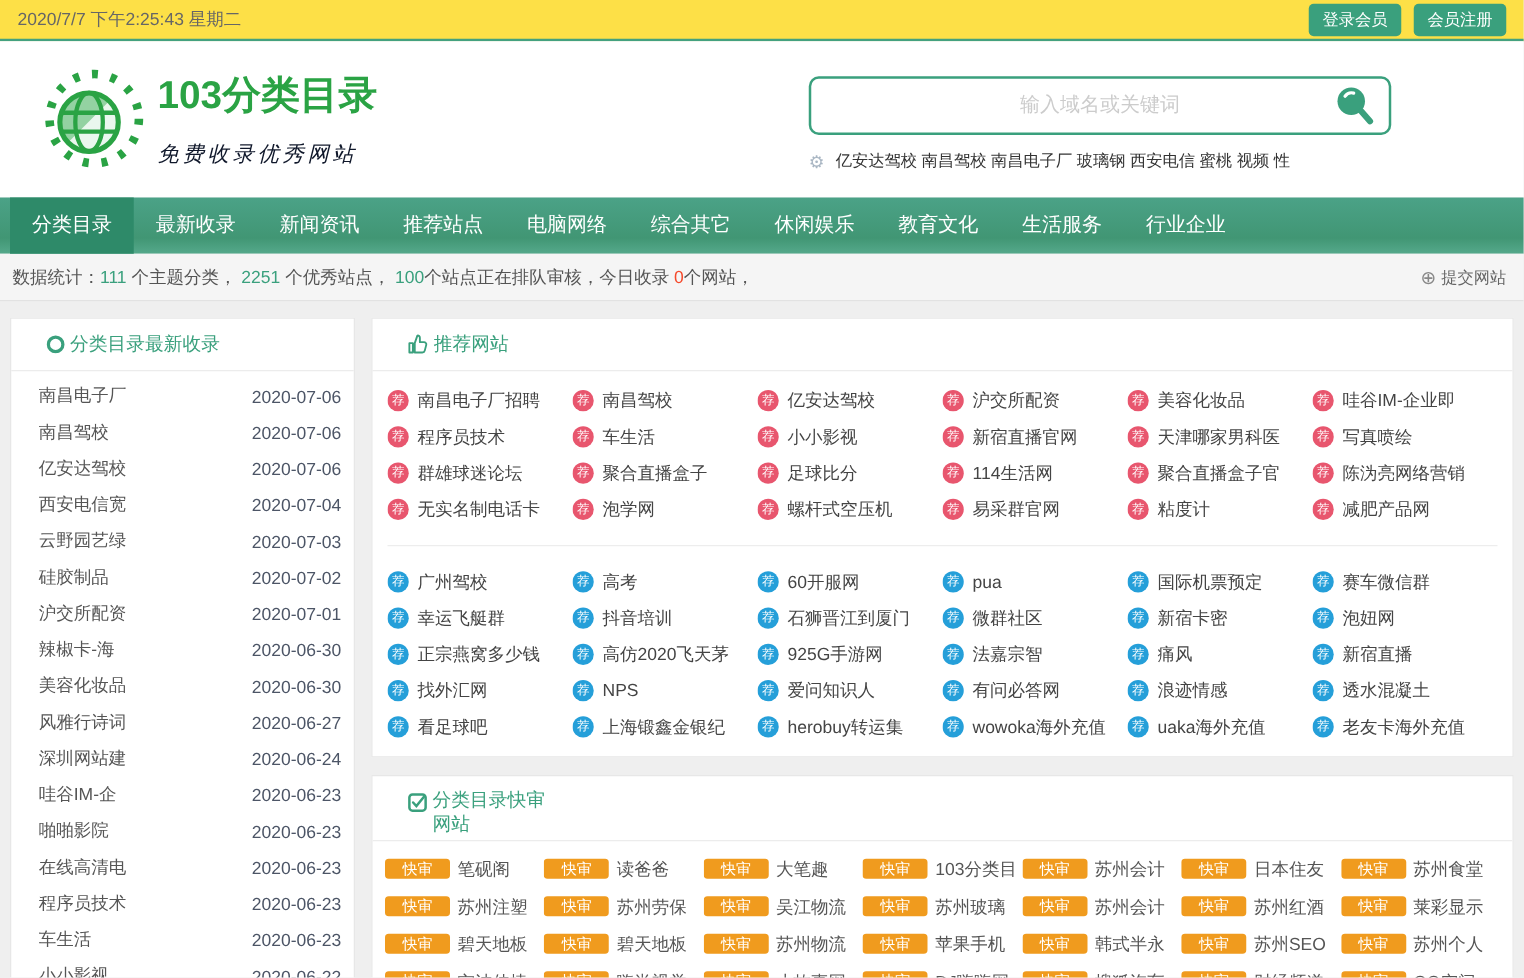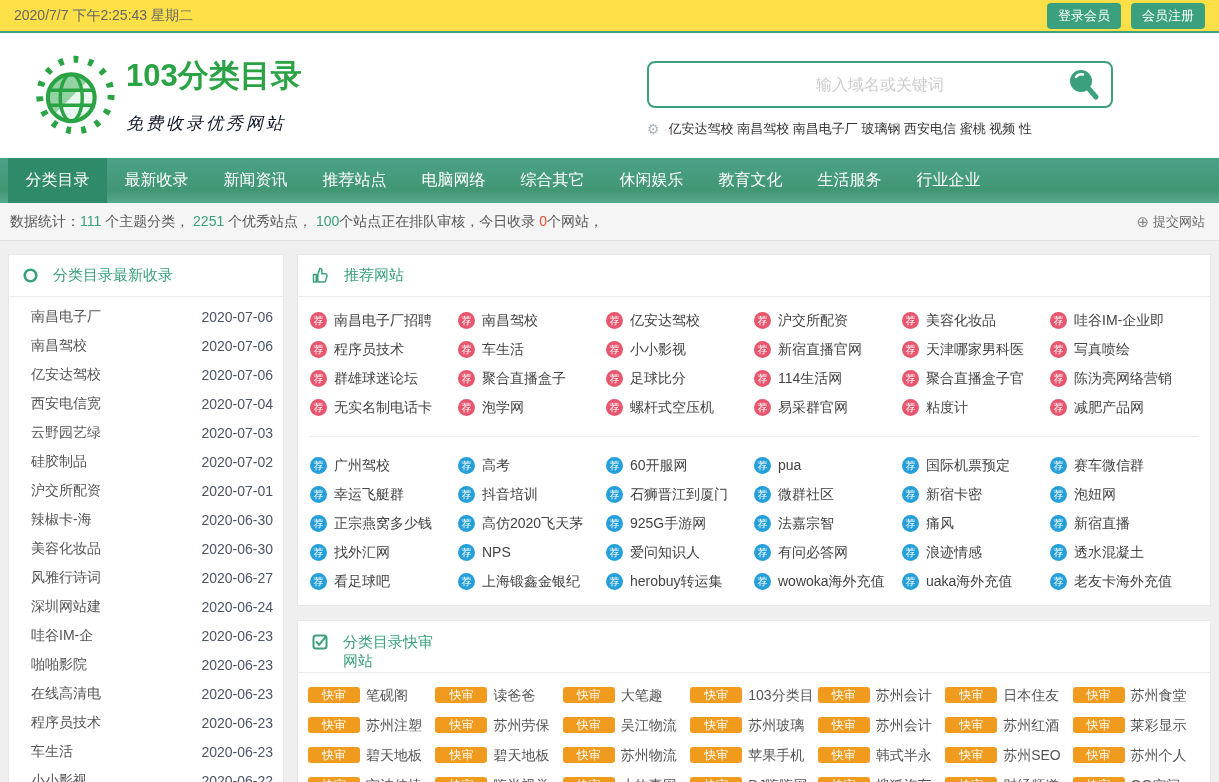--- a/index.html
+++ b/index.html
@@ -42,21 +42,21 @@
               display:flex; align-items:center; justify-content:space-between; padding:0 14px 0 10px; }
   .stats-text { font-size:14px; color:#555; }
   .hl-green { color:#3aa07d; }
   .hl-red { color:#f5492b; }
   .submit-link { font-size:13px; color:#666; display:flex; align-items:center; gap:4px; }
   .plus-icon { font-size:15px; color:#888; }
 
   
   .main { display:flex; padding:13px 8px 0 8px; align-items:flex-start; }
   .panel { background:#fff; border:1px solid #e7e7e7; }
-  .panel-header { display:flex; align-items:center; gap:15px; padding:11px 14px;
+  .panel-header { display:flex; align-items:center; gap:4px; padding:11px 28px;
                   border-bottom:1px solid #ececec; color:#3aa07d; font-size:15px; }
   .panel-header svg { flex:none; }
 
   
   .sidebar { width:276px; flex:none; }
   .side-list { padding:5px 0 0 0; }
   .side-row { display:flex; justify-content:space-between; align-items:center;
               padding:0 10px 0 22px; height:29px; font-size:14px; }
   .side-name { color:#555; }
   .side-date { color:#4c5566; }
@@ -65,21 +65,21 @@
   .right-col { flex:1; margin-left:13px; }
   .rec-grid { display:grid; grid-template-columns:repeat(6,1fr); padding:9px 12px; }
   .rec-item { height:29px; line-height:29px; font-size:14px; color:#444;
               white-space:nowrap; overflow:hidden; display:flex; align-items:center; }
   .badge-circle { flex:none; width:17px; height:17px; border-radius:50%; color:#fff; font-size:10px;
                   line-height:17px; text-align:center; margin-right:7px; }
   .divider { border-top:1px solid #ededed; margin:5px 12px; }
 
   .quick-panel { margin-top:14px; height:300px; overflow:hidden; }
   .quick-panel .panel-header { align-items:flex-start; padding-bottom:2px; border-bottom:1px solid #ececec; }
-  .quick-title { display:inline-block; width:96px; line-height:19px; }
+  .quick-title { display:inline-block; width:96px; line-height:19px;font-family:Liberation Mono, monospace; }
   .quick-grid { display:grid; grid-template-columns:repeat(7,1fr); padding:7px 10px; }
   .quick-item { height:30px; line-height:30px; font-size:14px; color:#555;
                 white-space:nowrap; overflow:hidden; display:flex; align-items:center; }
   .badge-rect { flex:none; background:#f09b1e; color:#fff; font-size:12px; border-radius:3px;
                 padding:1px 14px; margin-right:6px; line-height:14px; }
 </style>
 </head>
 <body>
 
 <div class="topbar">

